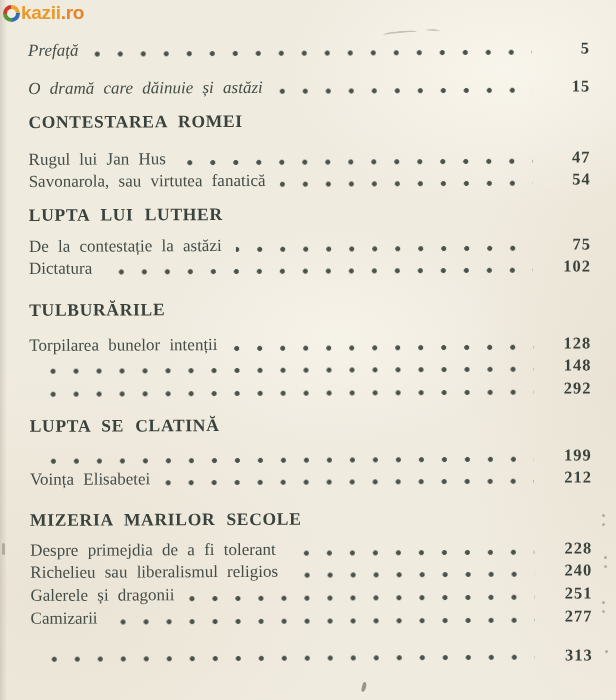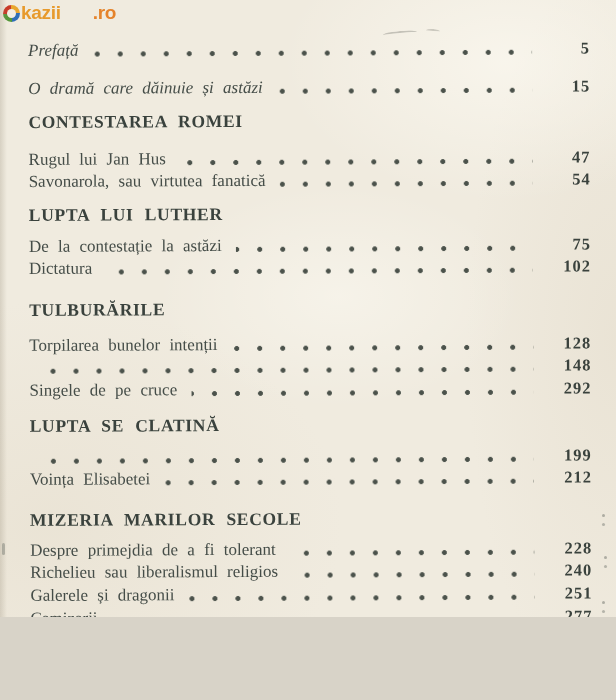--- a/index.html
+++ b/index.html
@@ -10,21 +10,21 @@
     --logo-text: #e79a2c;
     --logo-tld: #e0categorical;
   }
   * { box-sizing: border-box; }
   html, body { margin: 0; padding: 0; }
   body { background: #d8d3c8; }
 
   .page {
     position: relative;
     width: 616px;
-    height: 617px;
+    height: 700px;
     overflow: hidden;
     background-color: var(--paper);
     background-image:
       radial-gradient(ellipse 320px 200px at 82% 10%, rgba(255,253,246,0.55), rgba(0,0,0,0) 70%),
       radial-gradient(ellipse 420px 320px at 8% 85%, rgba(221,211,191,0.30), rgba(0,0,0,0) 70%),
       radial-gradient(ellipse 260px 160px at 55% 48%, rgba(255,254,248,0.40), rgba(0,0,0,0) 70%),
       radial-gradient(ellipse 200px 500px at 100% 55%, rgba(219,209,190,0.30), rgba(0,0,0,0) 75%);
     font-family: "Liberation Serif", serif;
     color: var(--ink);
   }
@@ -55,21 +55,21 @@
       #c93a28 75% 100%);
   }
   .ring::after {
     content: "";
     position: absolute;
     inset: 4px;
     border-radius: 50%;
     background: #f3eee3;
   }
   .brand { color: var(--logo-text); }
-  .tld   { color: var(--logo-tld); margin-left: 32px; }
+  .tld   { color: var(--logo-tld); }
 
   
   .toc {
     position: relative;
     padding: 0 26px 0 28px;
     transform: rotate(-0.25deg);
     transform-origin: left top;
   }
   .row {
     display: flex;
@@ -201,21 +201,20 @@
     <div class="row" style="margin-top:15px">
       <span class="title">Torpilarea bunelor intenții</span>
       <span class="leader"></span>
       <span class="pagenum">128</span>
     </div>
     <div class="row" style="margin-top:0">
       <span class="leader"></span>
       <span class="pagenum">148</span>
     </div>
     <div class="row" style="margin-top:1px">
-      <span class="title">Singele de pe cruce</span>
       <span class="leader"></span>
       <span class="pagenum">292</span>
     </div>
 
     <div class="row heading" style="margin-top:15px">
       <span class="title">LUPTA SE CLATINĂ</span>
     </div>
     <div class="row" style="margin-top:11px">
       <span class="leader"></span>
       <span class="pagenum">199</span>

